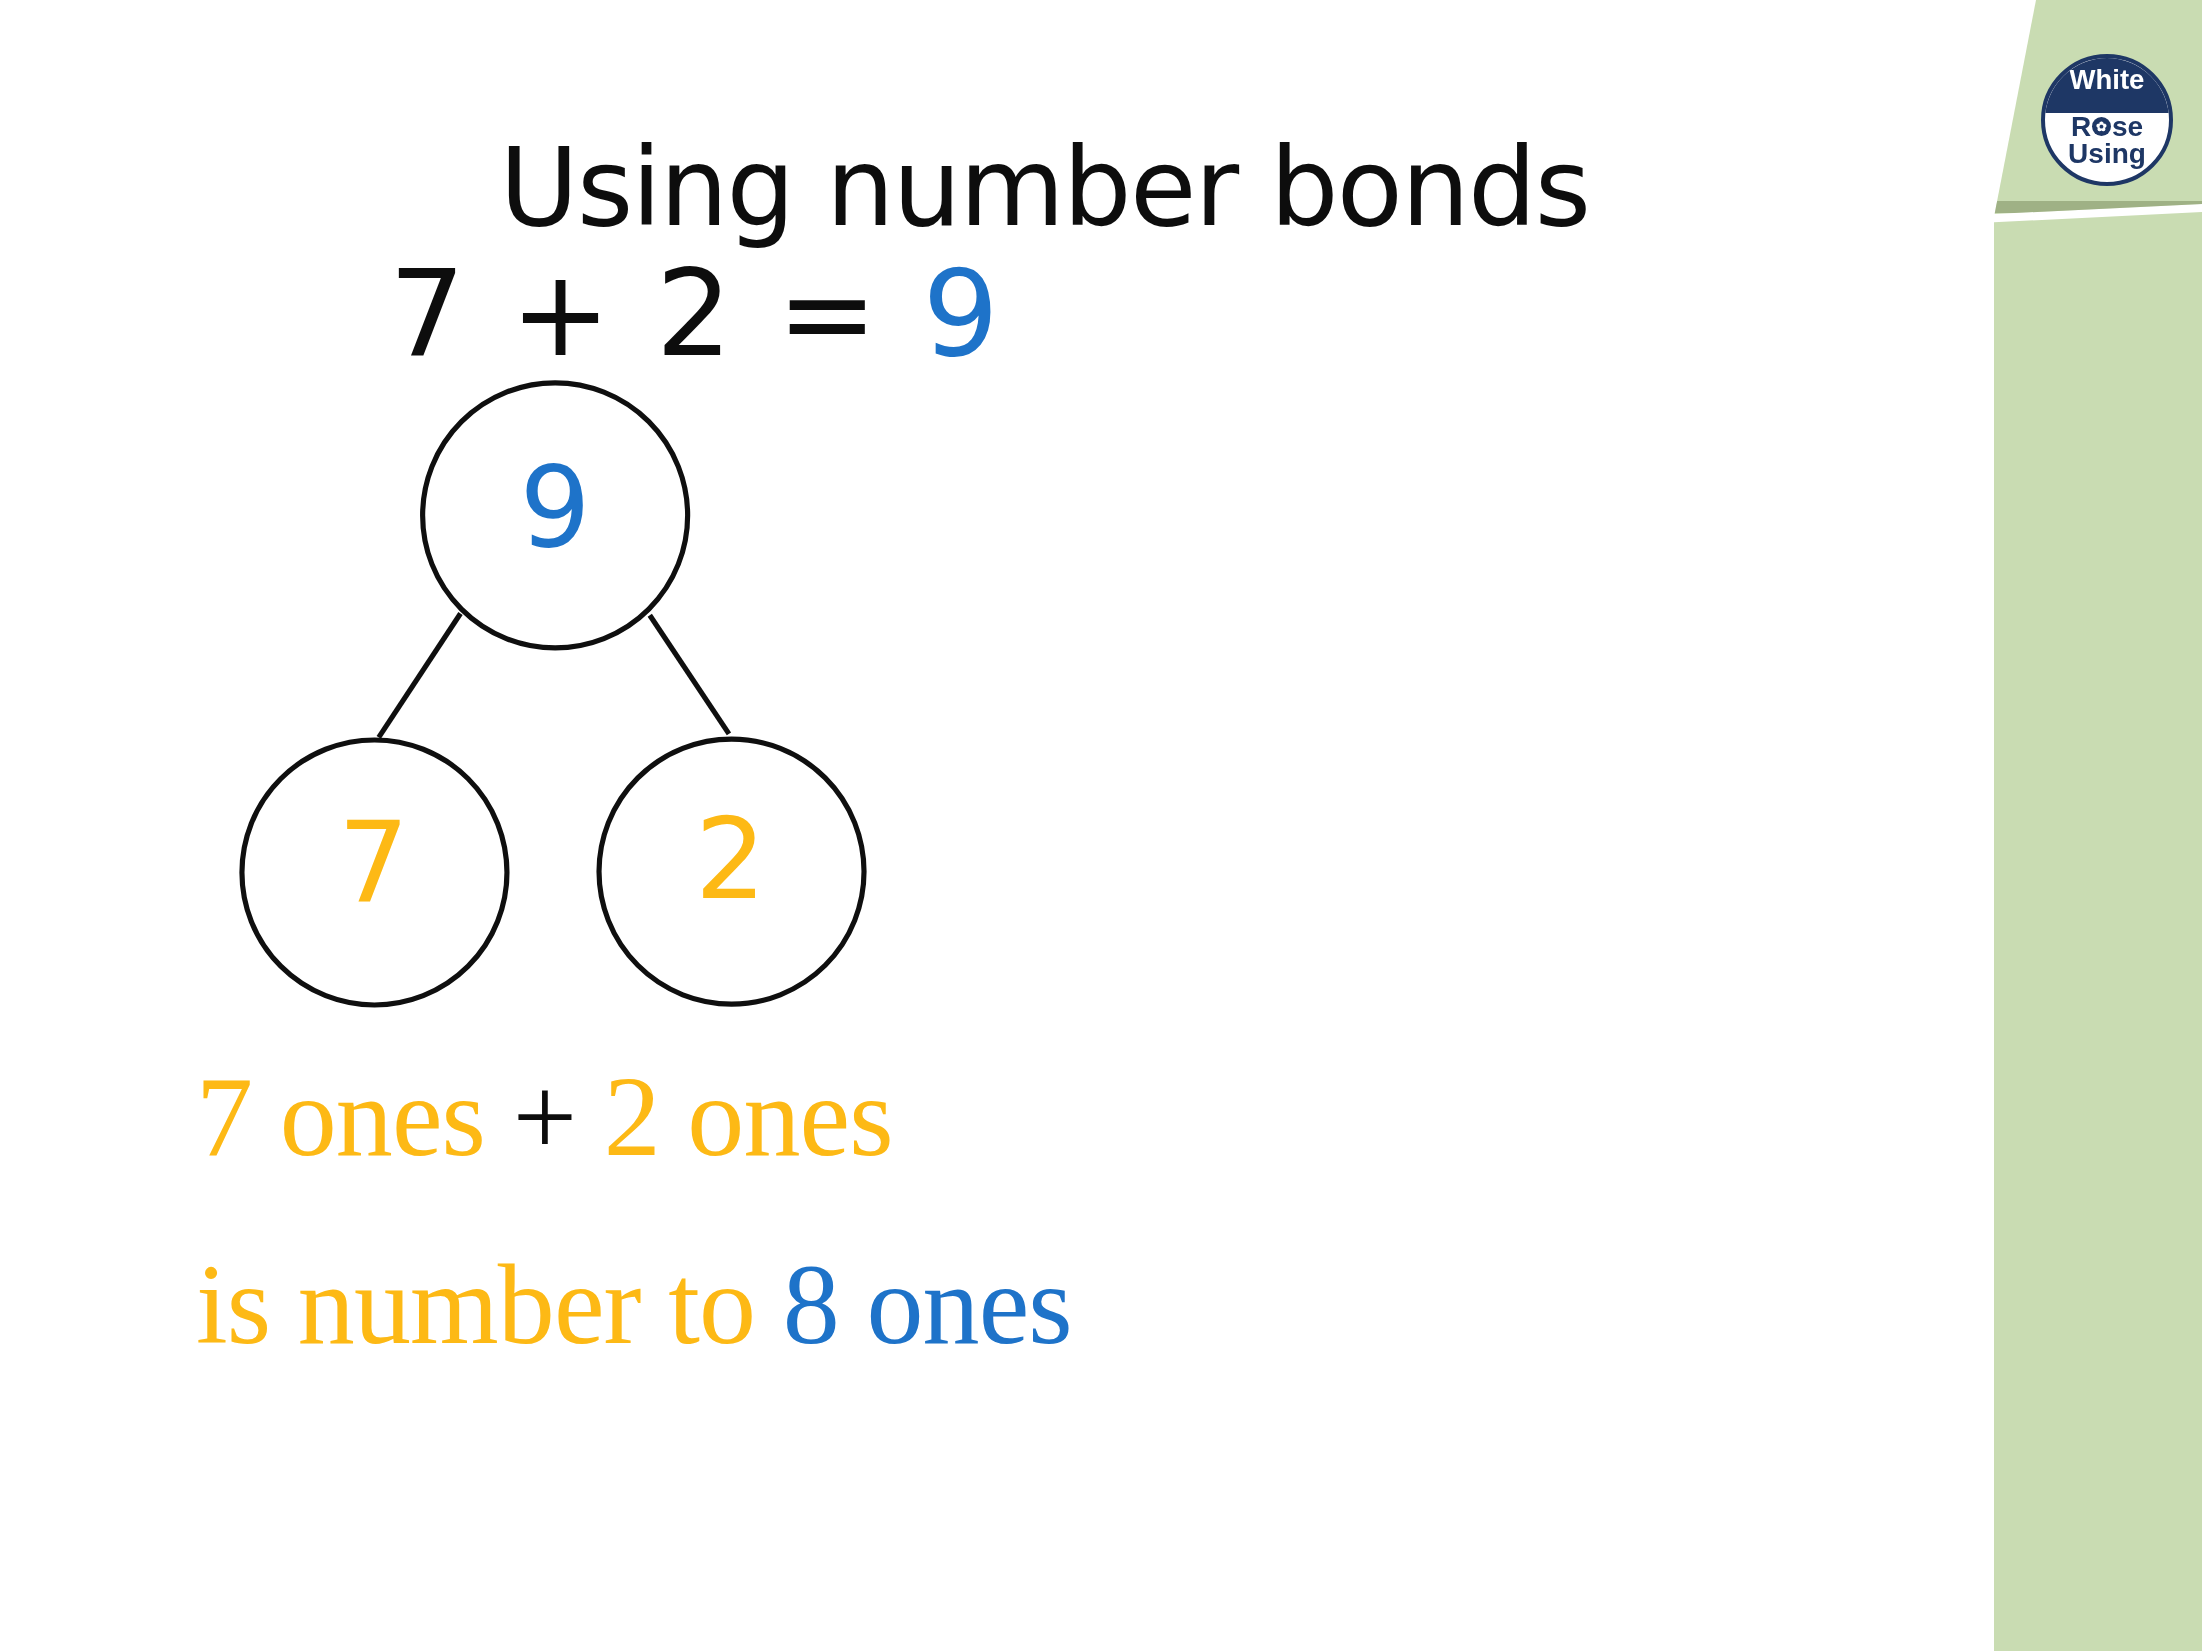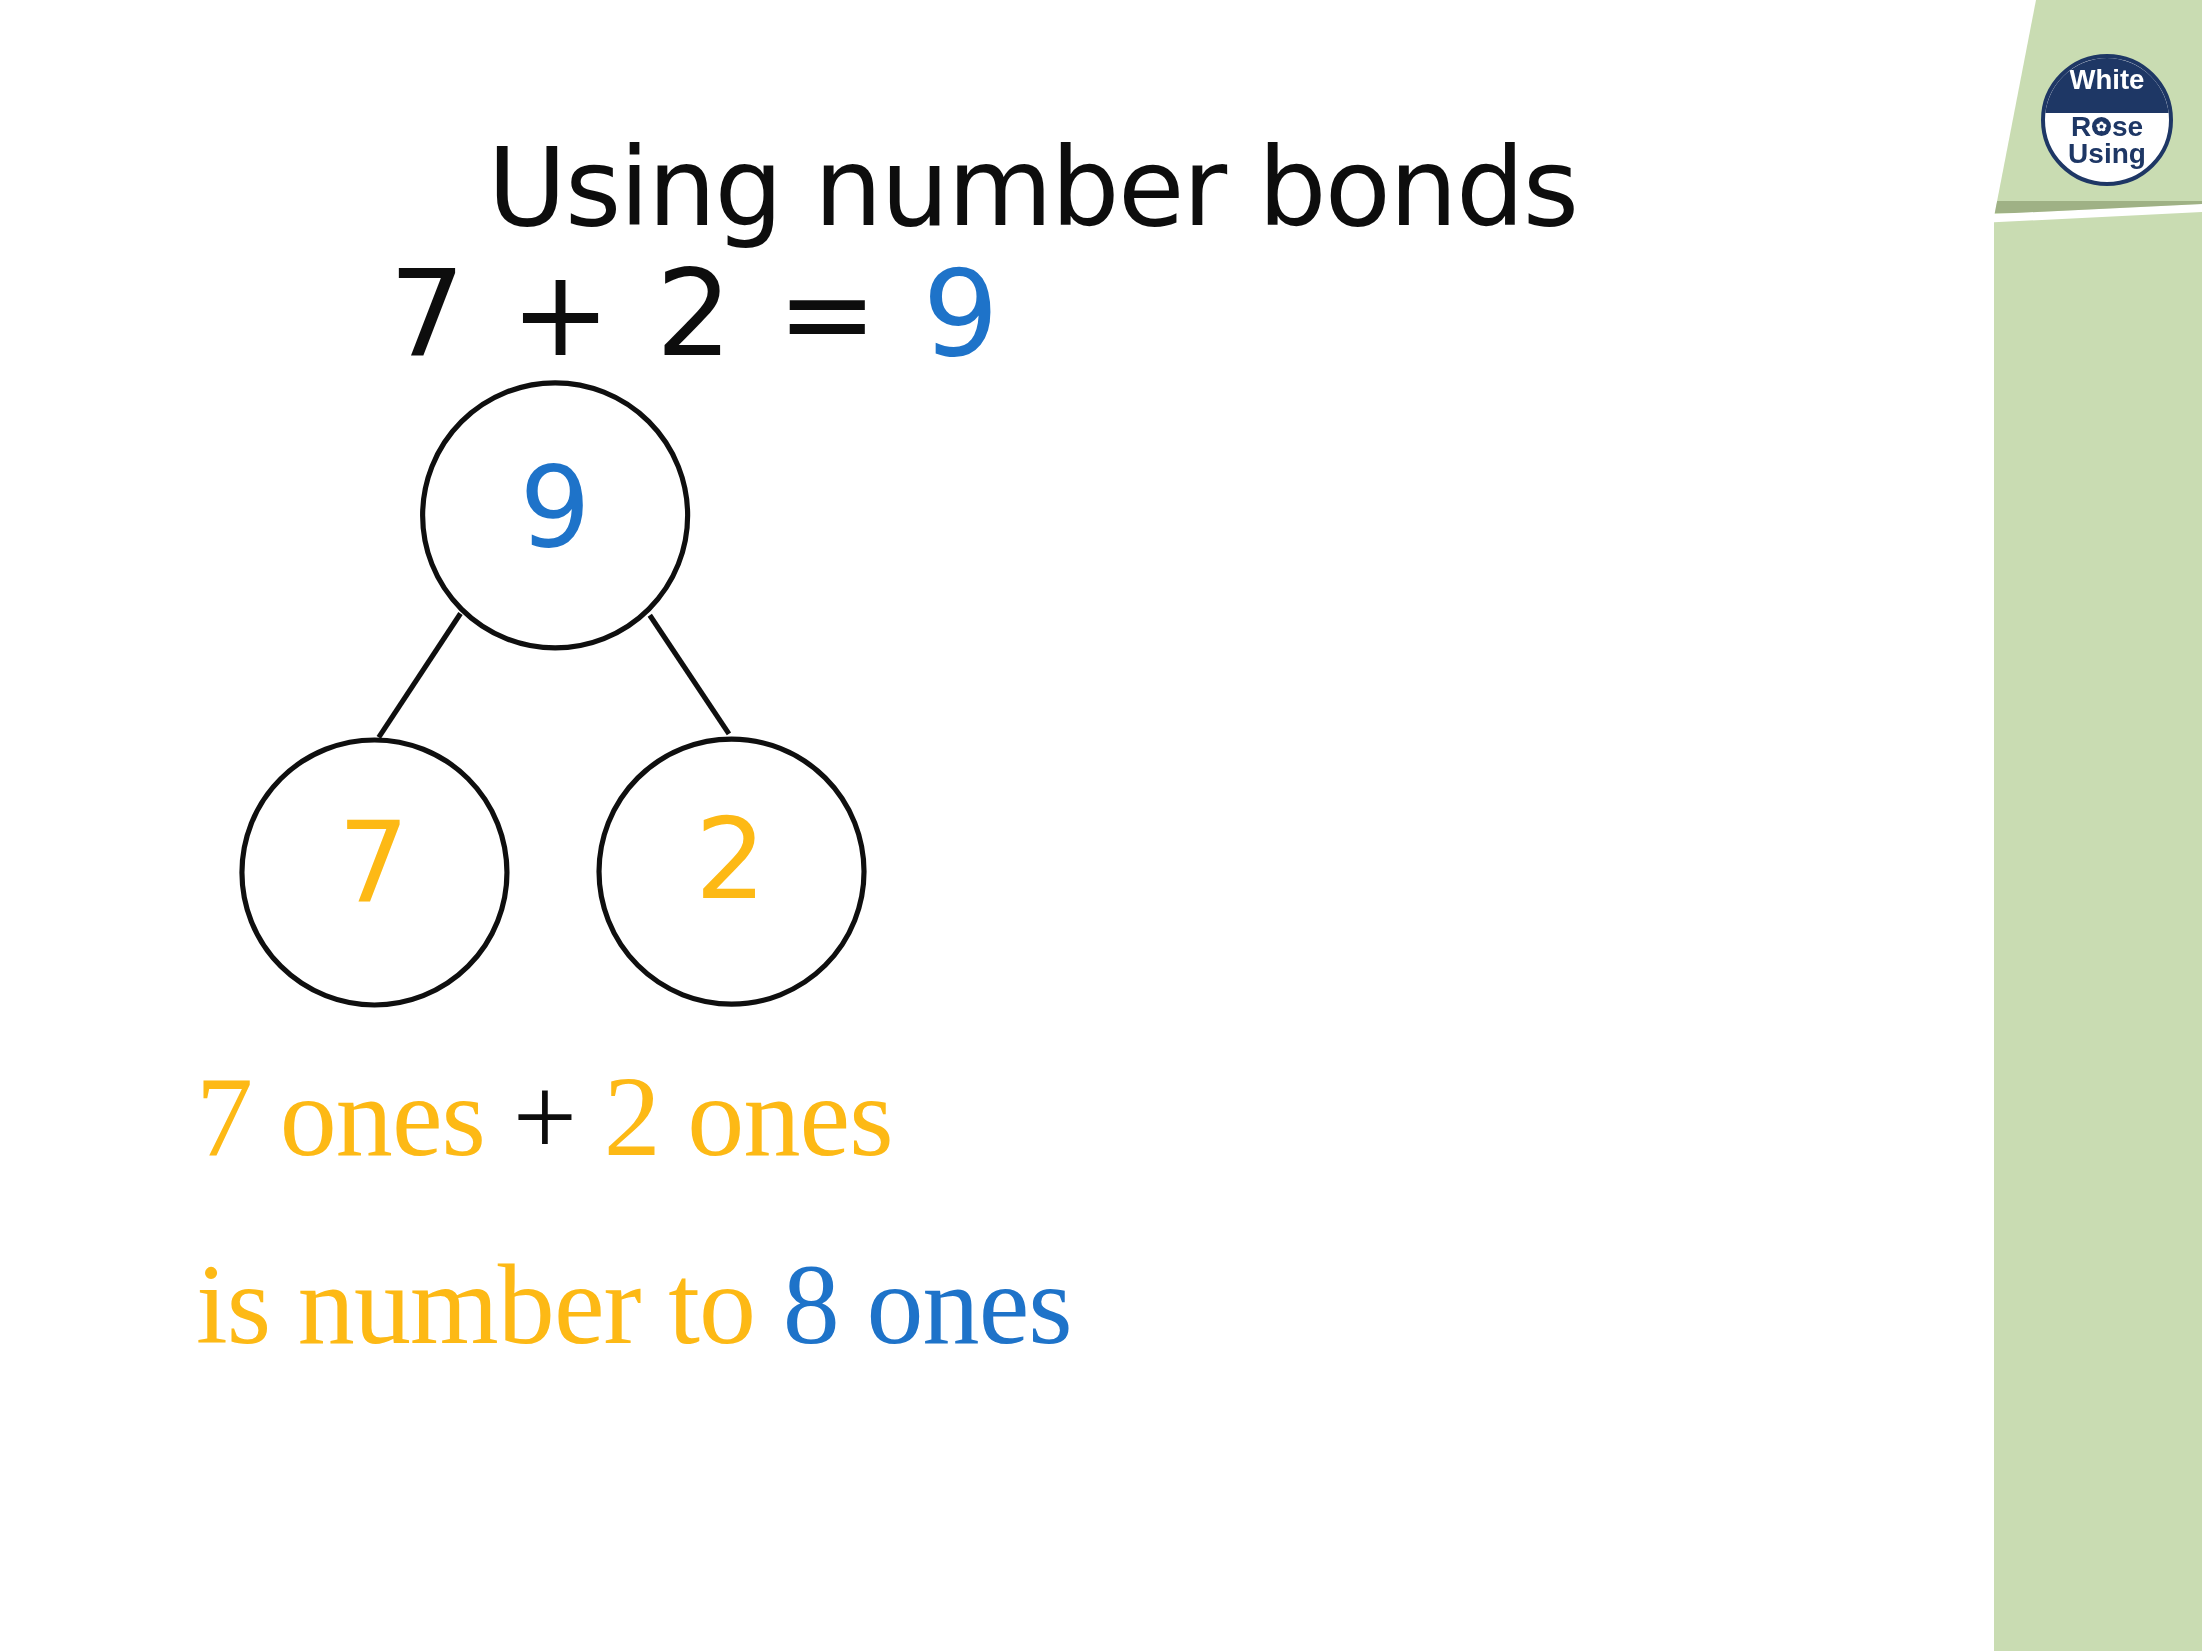--- a/index.html
+++ b/index.html
@@ -11,21 +11,21 @@
     height: 1652px;
     background: #ffffff;
     overflow: hidden;
     font-family: "DejaVu Sans", sans-serif;
     color: #0d0d0d;
   }
 
   
   .title {
     position: absolute;
-    left: 0; top: 134px;
+    left: 12px; top: 134px;
     width: 2065px;
     text-align: center;
     font-size: 108px;
     line-height: 1;
     letter-spacing: -1.7px;
     color: #0d0d0d;
     white-space: nowrap;
   }
 
   .equation {

